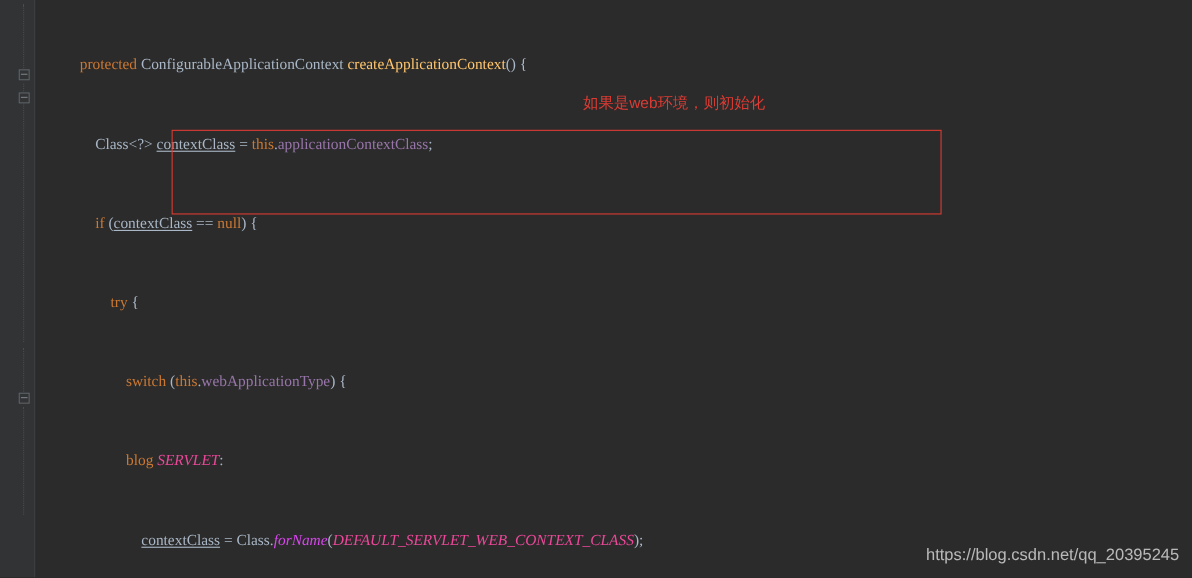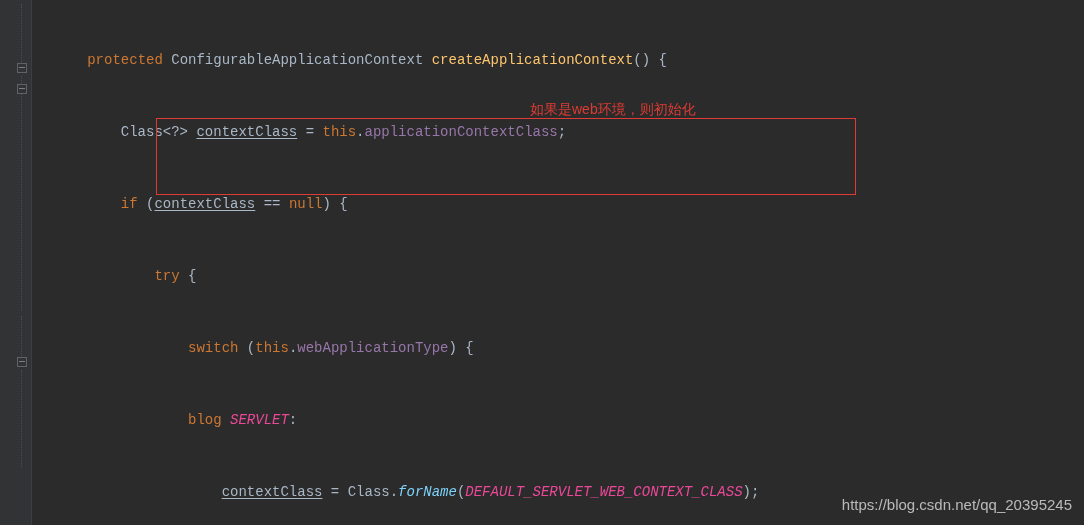--- a/index.html
+++ b/index.html
@@ -40,42 +40,42 @@
     width: 0;
     border-left: 1px dotted #4a4d4f;
   }
   .code {
     position: absolute;
     left: 32px; right: 0; top: 0; bottom: 0;
     padding-left: 30px;
     padding-top: 0;
     white-space: pre;
   }
-  .line { height: 24px; position: relative; }
+  .line { height: 24px; position: relative; font-family: Liberation Serif, serif; }
   .kw { color: #cc7832; }
   .method-decl { color: #ffc66d; }
   .ident { color: #a9b7c6; }
   .ul { text-decoration: underline; text-underline-offset: 2px; }
   .field { color: #9876aa; }
-  .static-call { color: #7dd3fc; font-style: italic; }
+  .static-call { color: #d946ef; font-style: italic; }
   .const { color: #ec4899; font-style: italic; }
   .paren { color: #a9b7c6; }
   .redbox {
     position: absolute;
     border: 1px solid #dd3b33;
     left: 156px;
     top: 118px;
     width: 700px;
     height: 77px;
     pointer-events: none;
   }
   .annotation {
     position: absolute;
     left: 530px;
-    top: 100px;
+    top: 84px;
     color: #dd3b33;
     font-family: 'Microsoft YaHei', 'SimSun', sans-serif;
     font-size: 14px;
     line-height: 18px;
     pointer-events: none;
   }
   .watermark {
     position: absolute;
     right: 12px;
     bottom: 8px;

